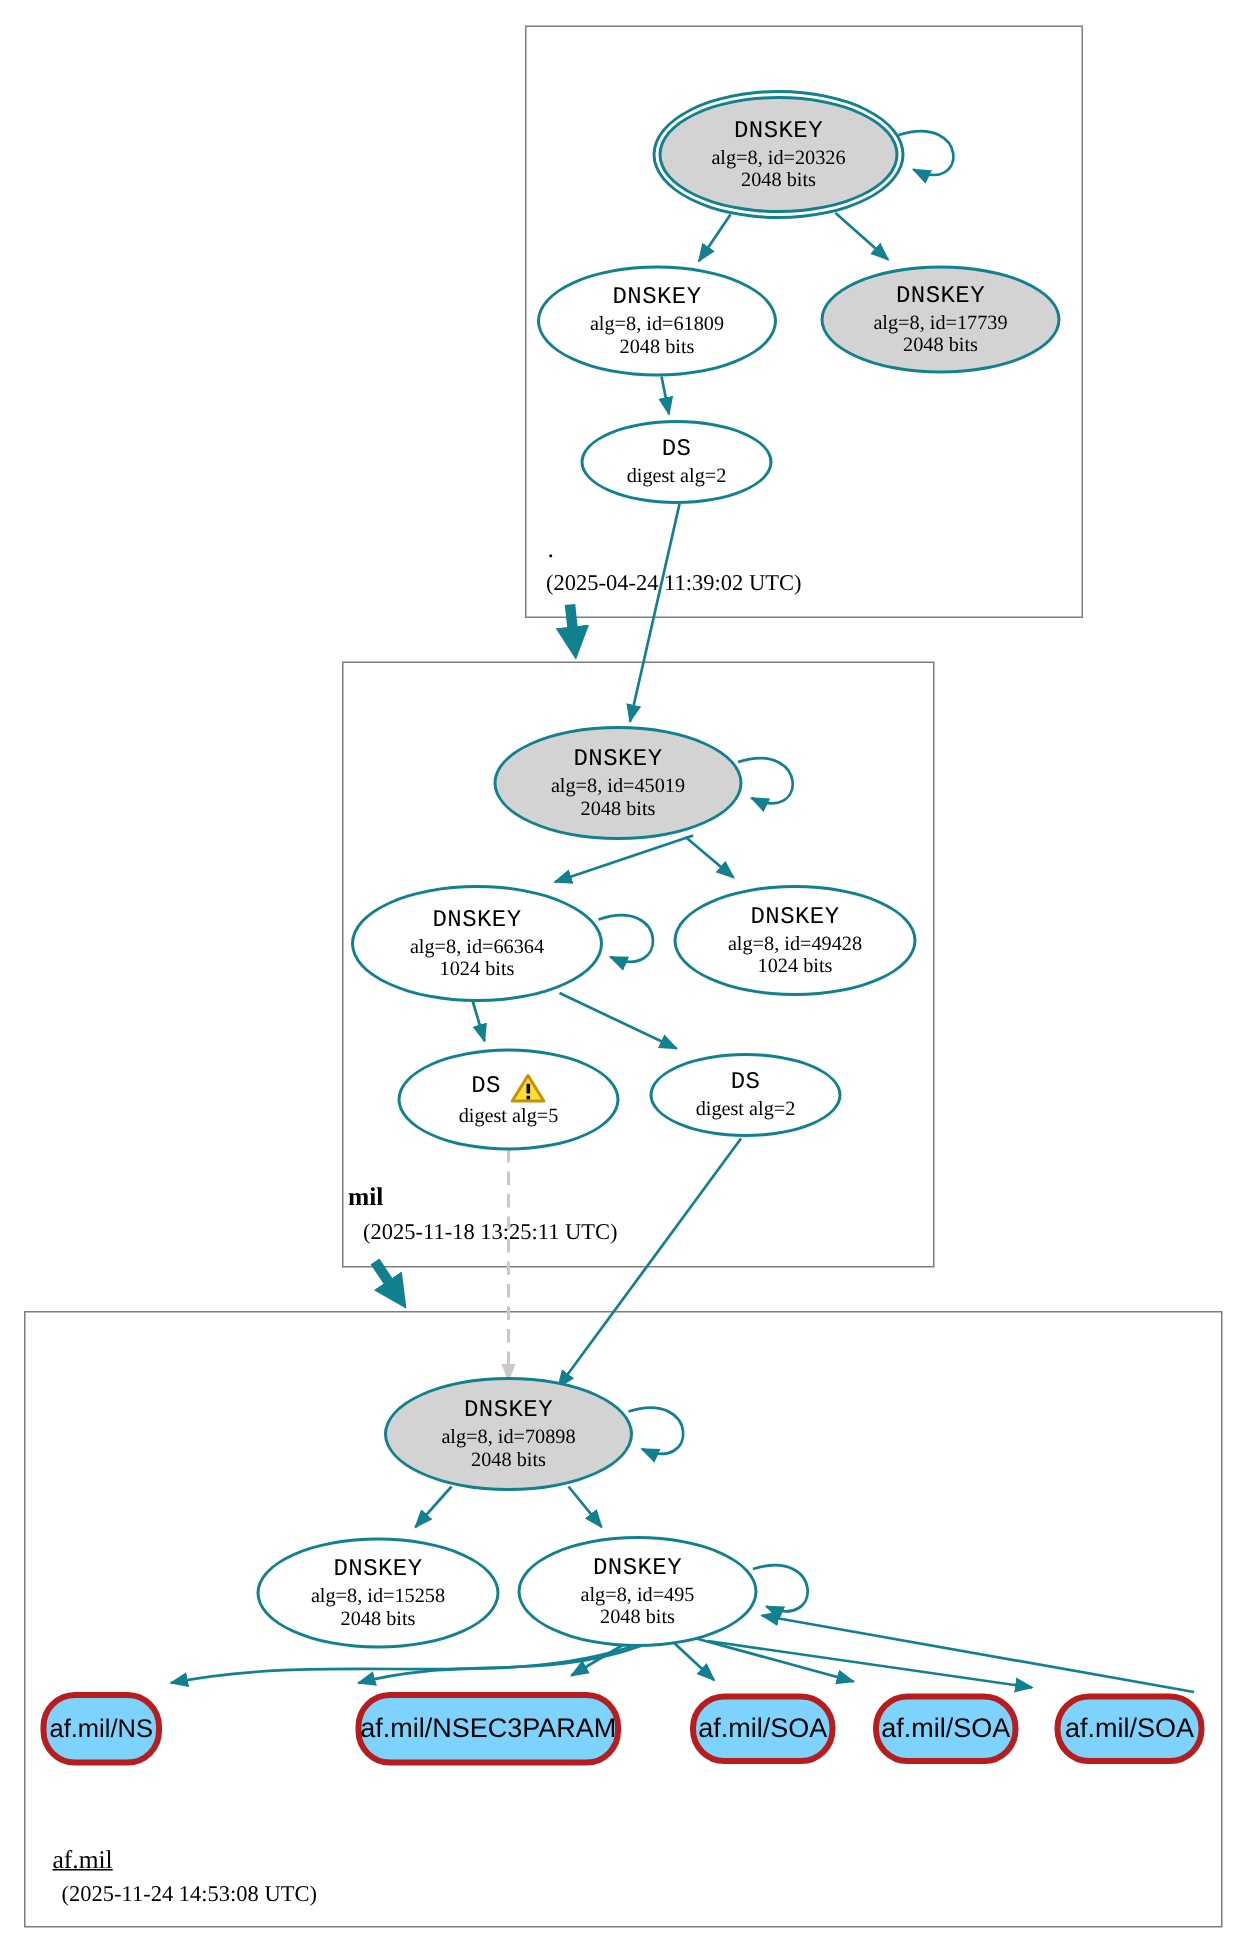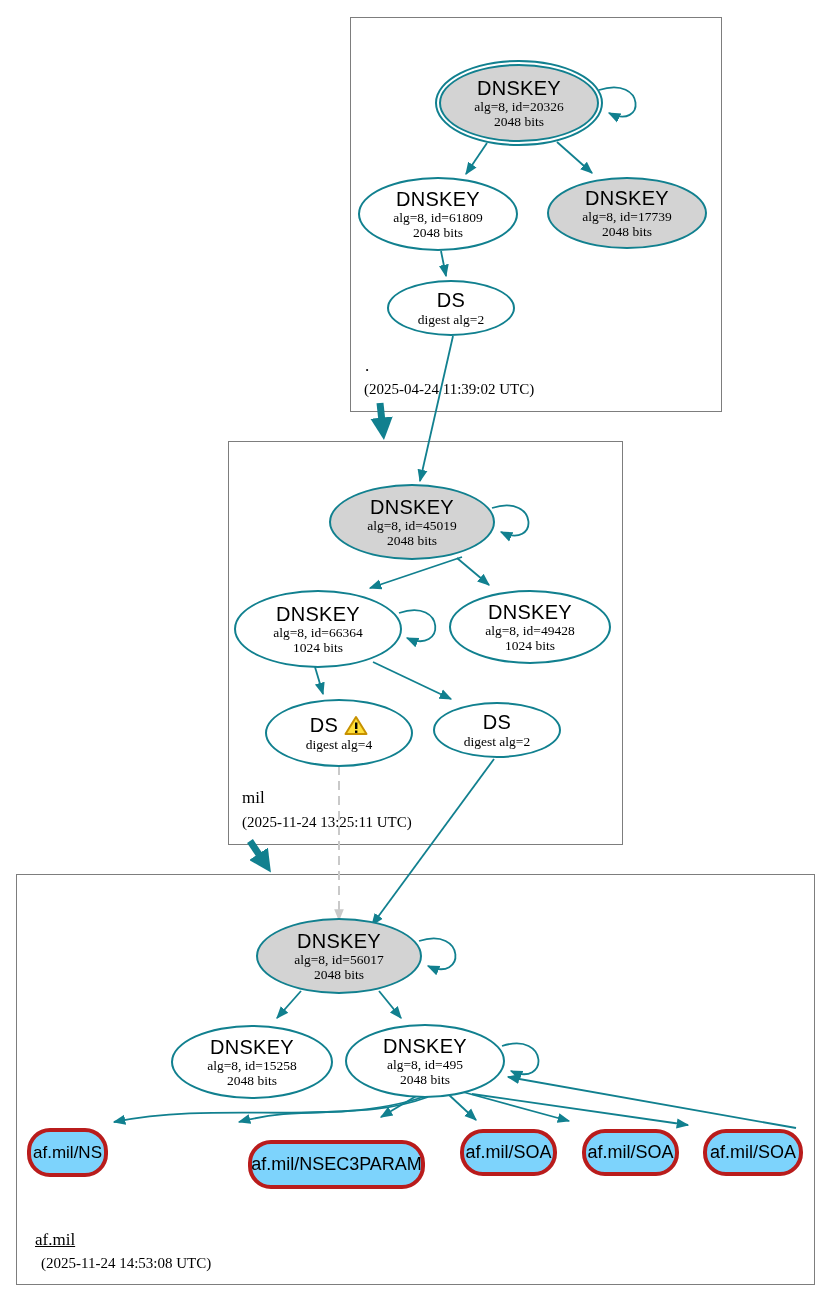--- a/index.html
+++ b/index.html
@@ -8,21 +8,21 @@
   .zonebox{position:absolute;border:1px solid #7d7d7d;background:transparent;}
   svg.edges{position:absolute;left:0;top:0;width:829px;height:1299px;pointer-events:none;}
   .node{position:absolute;border:2px solid #11808f;border-radius:50%;background:#fff;
         display:flex;flex-direction:column;align-items:center;justify-content:center;
         text-align:center;line-height:1.12;box-sizing:border-box;}
   .node.gray{background:#d3d3d3;}
   .ksk-outer{position:absolute;border:2px solid #11808f;border-radius:50%;background:#fff;box-sizing:border-box;}
   .ksk-inner{position:absolute;inset:2px;border:2px solid #11808f;border-radius:50%;background:#d3d3d3;
              display:flex;flex-direction:column;align-items:center;justify-content:center;
              text-align:center;line-height:1.12;}
-  .ntitle{font-family:Liberation Sans, sans-serif;font-size:20px;letter-spacing:.3px;}
+  .ntitle{font-family:Liberation Mono, monospace;font-size:16px;letter-spacing:.3px;}
   .nsub{font-family:"Liberation Serif",serif;font-size:13.5px;}
   .title-row{display:flex;align-items:center;gap:6px;}
   .rrset{position:absolute;border:4px solid #b91c1c;border-radius:23px;background:#7dd3fc;
          display:flex;align-items:center;justify-content:center;
          font-family:"Liberation Sans",sans-serif;font-size:18px;box-sizing:border-box;}
   .zonelabel{position:absolute;font-size:17px;font-family:"Liberation Serif",serif;}
   .zonetime{position:absolute;font-size:15px;font-family:"Liberation Serif",serif;}
 </style>
 </head>
 <body>
@@ -129,51 +129,51 @@
 
   <div class="node" style="left:265px;top:699px;width:148px;height:68px;">
     <span class="title-row">
       <span class="ntitle">DS</span>
       <svg width="24" height="21" viewBox="0 0 24 21">
         <path d="M 12 2 L 22.5 19 L 1.5 19 z" fill="#ffe03a" stroke="#c79100" stroke-width="2" stroke-linejoin="round"></path>
         <rect x="11" y="7.5" width="2.4" height="6.5" fill="#000"></rect>
         <rect x="11" y="15.5" width="2.4" height="2.4" fill="#000"></rect>
       </svg>
     </span>
-    <span class="nsub">digest alg=4</span>
+    <span class="nsub">digest alg=5</span>
   </div>
 
   <div class="node" style="left:433px;top:702px;width:128px;height:56px;">
     <span class="ntitle">DS</span>
     <span class="nsub">digest alg=2</span>
   </div>
 
-  <div class="zonelabel" style="left:242px;top:788px;">mil</div>
-  <div class="zonetime" style="left:242px;top:814px;">(2025-11-24 13:25:11 UTC)</div>
+  <div class="zonelabel" style="left:232px;top:788px;font-weight:bold;">mil</div>
+  <div class="zonetime" style="left:242px;top:814px;">(2025-11-18 13:25:11 UTC)</div>
 
   <div class="node gray" style="left:256px;top:918px;width:166px;height:76px;">
     <span class="ntitle">DNSKEY</span>
-    <span class="nsub">alg=8, id=56017</span>
+    <span class="nsub">alg=8, id=70898</span>
     <span class="nsub">2048 bits</span>
   </div>
 
   <div class="node" style="left:171px;top:1025px;width:162px;height:74px;">
     <span class="ntitle">DNSKEY</span>
     <span class="nsub">alg=8, id=15258</span>
     <span class="nsub">2048 bits</span>
   </div>
 
   <div class="node" style="left:345px;top:1024px;width:160px;height:74px;">
     <span class="ntitle">DNSKEY</span>
     <span class="nsub">alg=8, id=495</span>
     <span class="nsub">2048 bits</span>
   </div>
 
   <div class="rrset" style="left:27px;top:1128px;width:81px;height:49px;font-size:17px;">af.mil/NS</div>
-  <div class="rrset" style="left:248px;top:1128px;width:177px;height:49px;margin-top:12px;">af.mil/NSEC3PARAM</div>
+  <div class="rrset" style="left:237px;top:1128px;width:177px;height:49px;">af.mil/NSEC3PARAM</div>
   <div class="rrset" style="left:460px;top:1129px;width:97px;height:47px;">af.mil/SOA</div>
   <div class="rrset" style="left:582px;top:1129px;width:97px;height:47px;">af.mil/SOA</div>
   <div class="rrset" style="left:703px;top:1129px;width:100px;height:47px;">af.mil/SOA</div>
 
   <div class="zonelabel" style="left:35px;top:1230px;text-decoration:underline;">af.mil</div>
   <div class="zonetime" style="left:41px;top:1255px;">(2025-11-24 14:53:08 UTC)</div>
 
 </div>
 
 </body></html>

